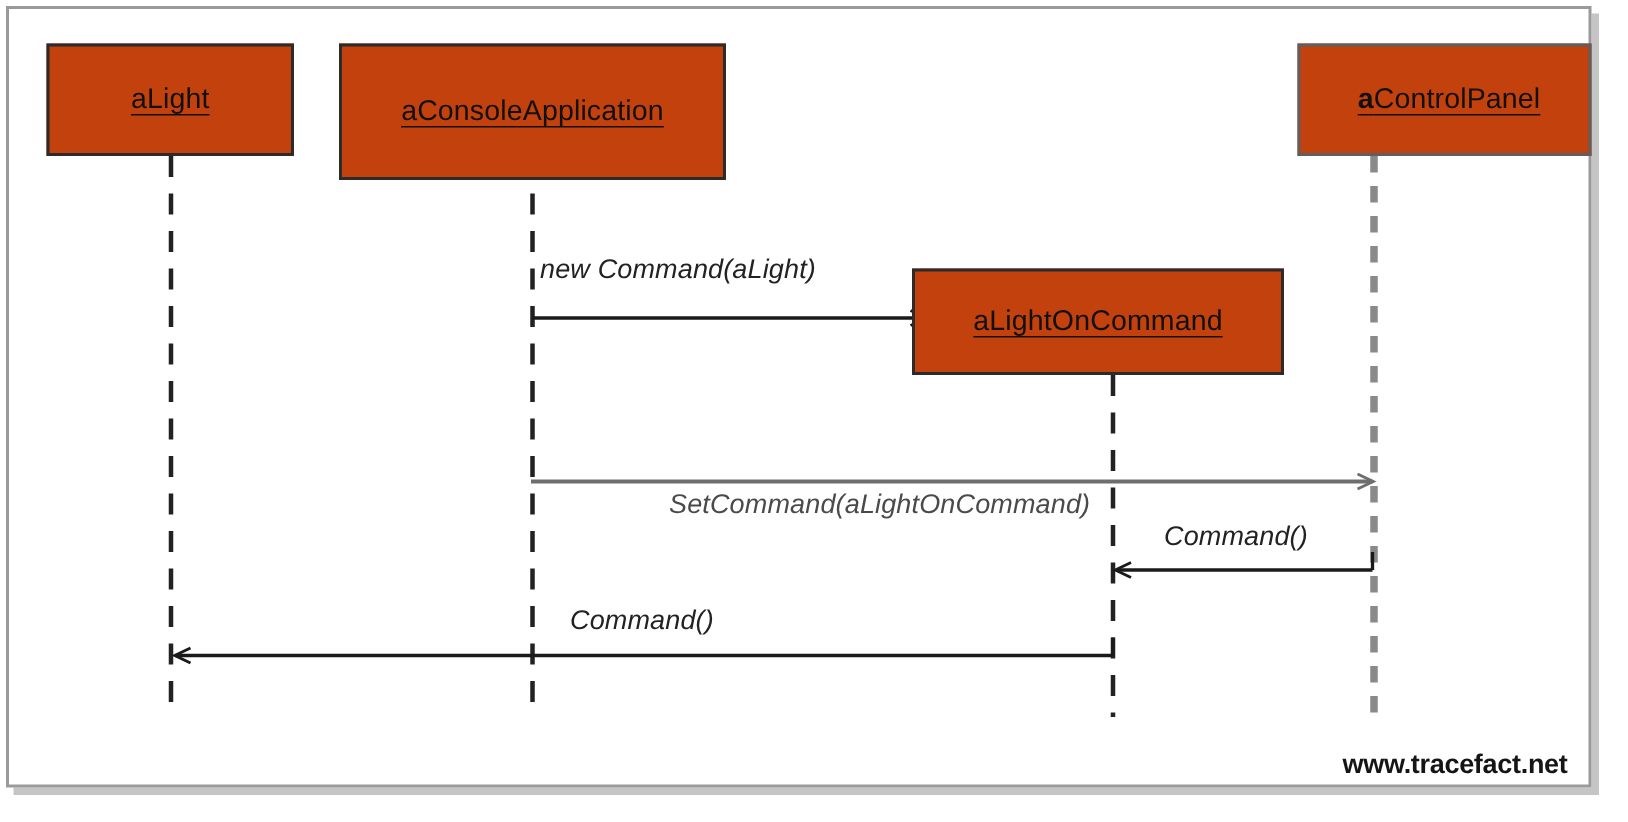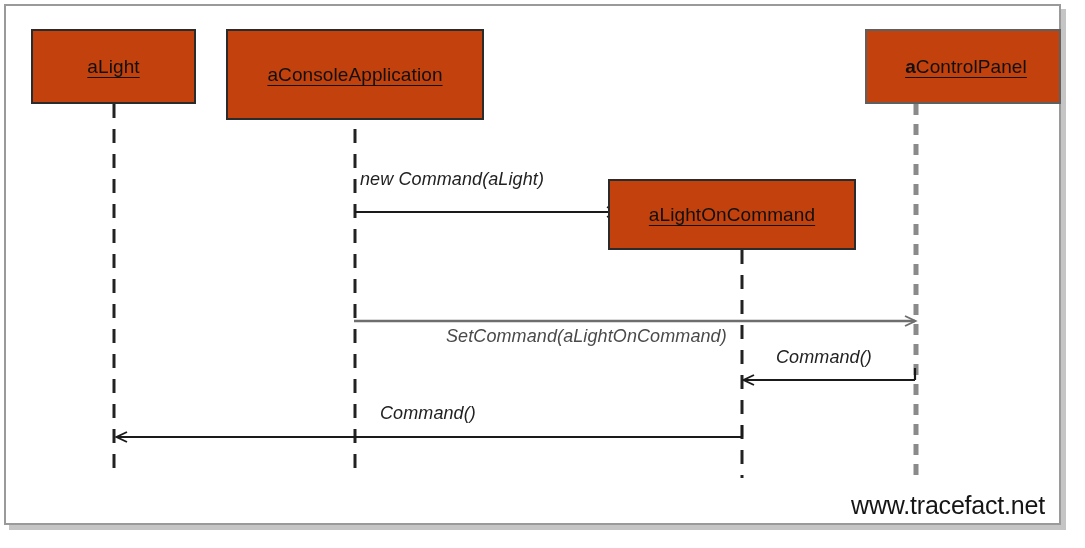--- a/index.html
+++ b/index.html
@@ -71,22 +71,22 @@
     letter-spacing: 0.1px;
     font-style: italic;
   }
   .msg-label.gray { color: #4a4a4a; }
   
   #watermark {
     position: absolute;
     right: 40px;
     bottom: 28px;
     font-family: "Liberation Sans", sans-serif;
-    font-size: 25px;
-    font-weight: normal;
+    font-size: 18px;
+    font-weight: bold;
     color: #151515;
     white-space: nowrap;
     letter-spacing: -0.2px;
   }
 </style>
 </head>
 <body>
 
 <div id="canvas">
 

